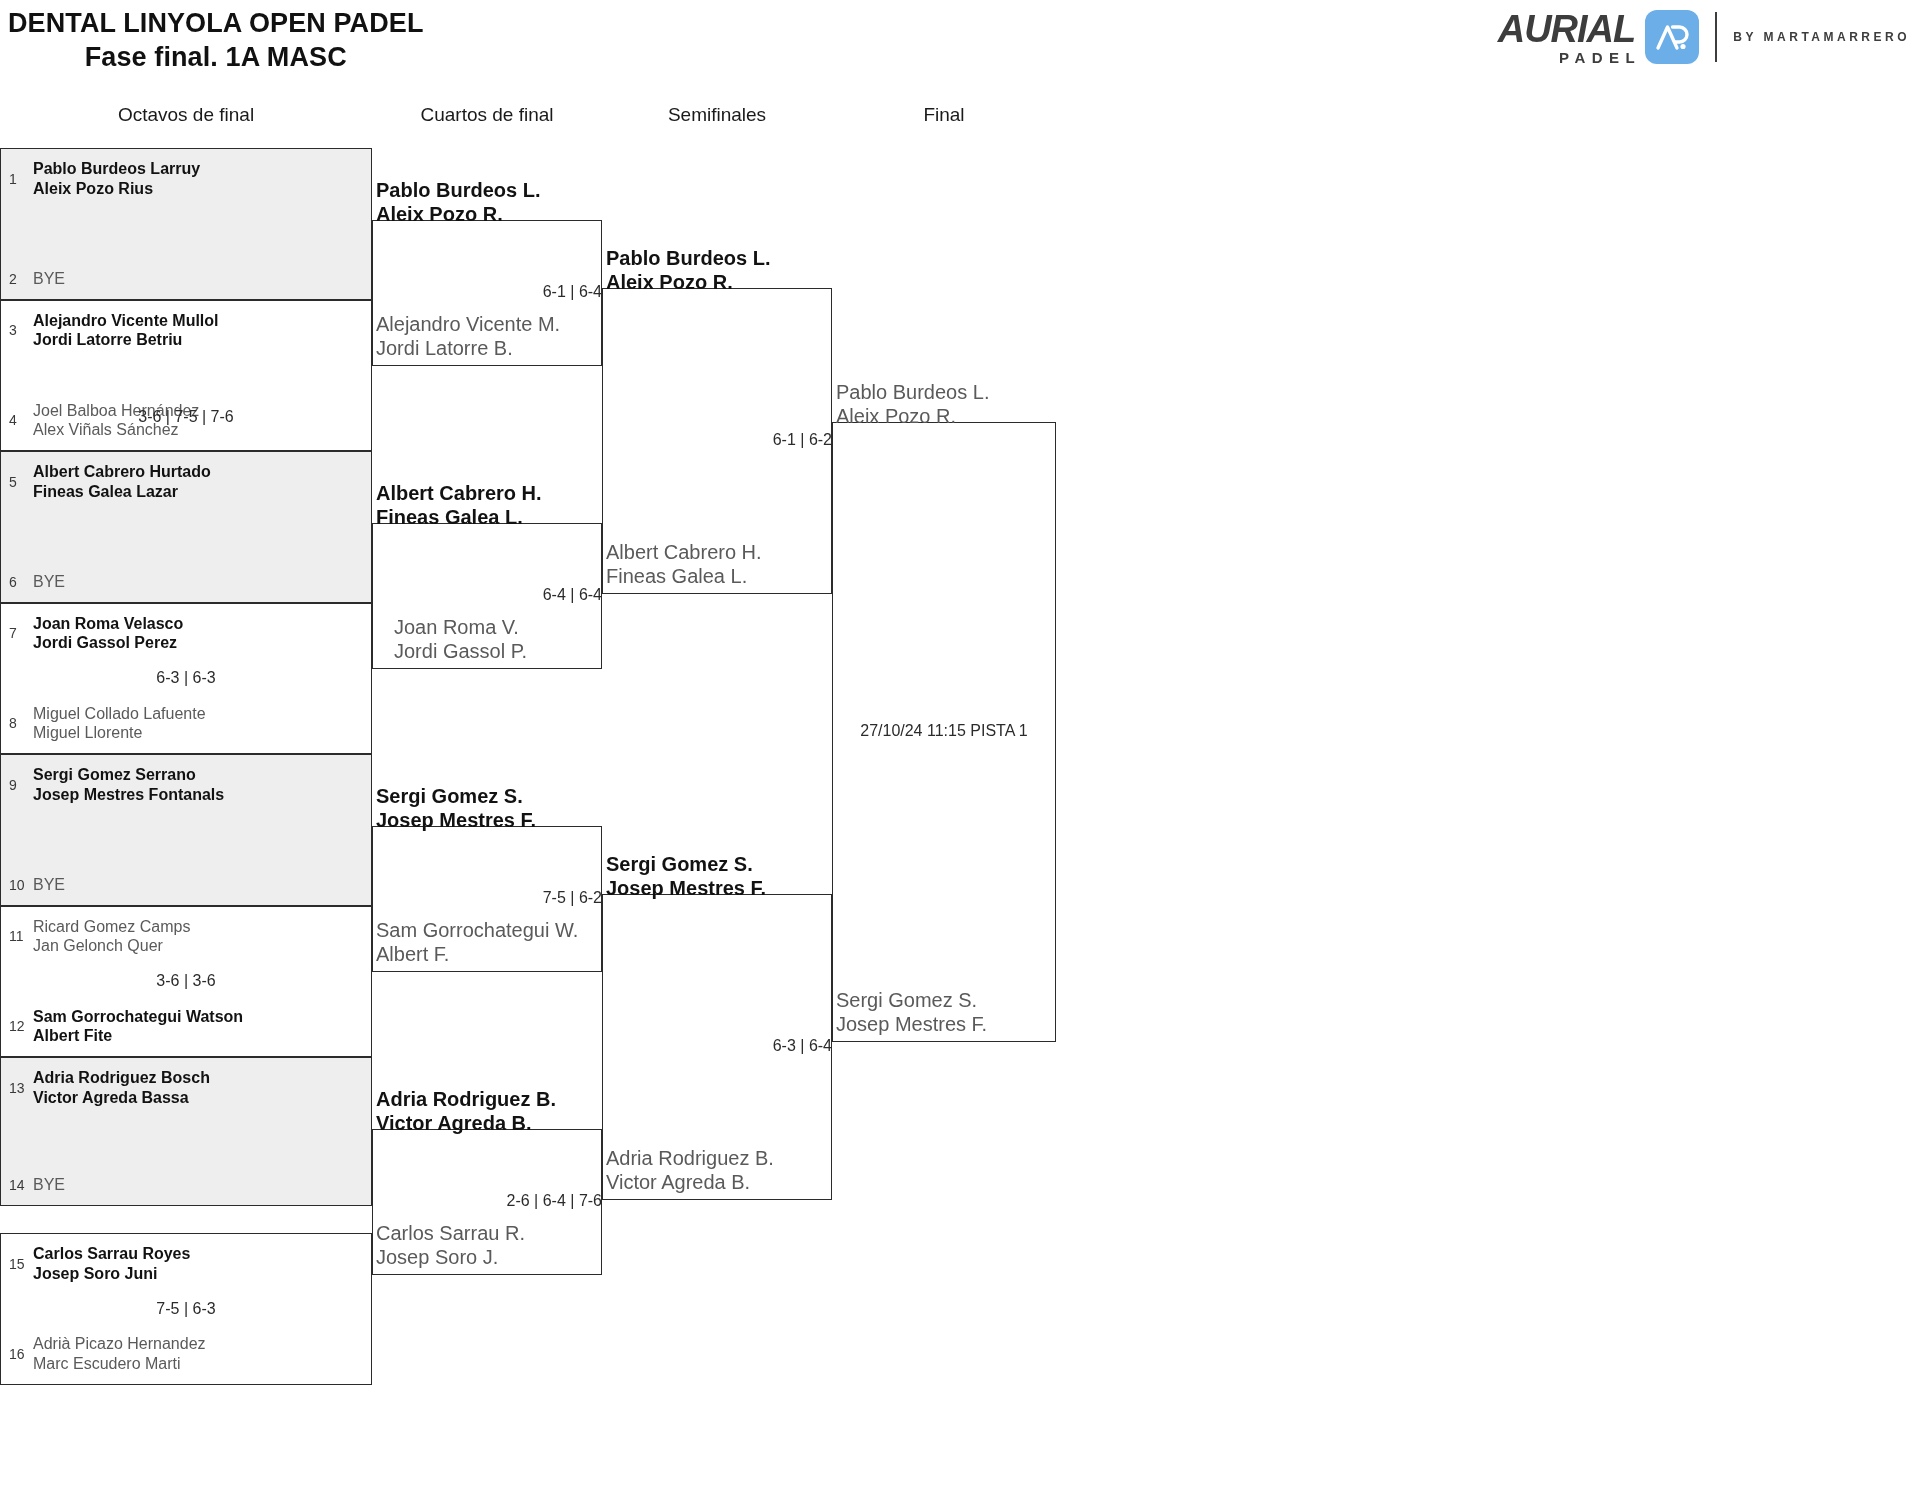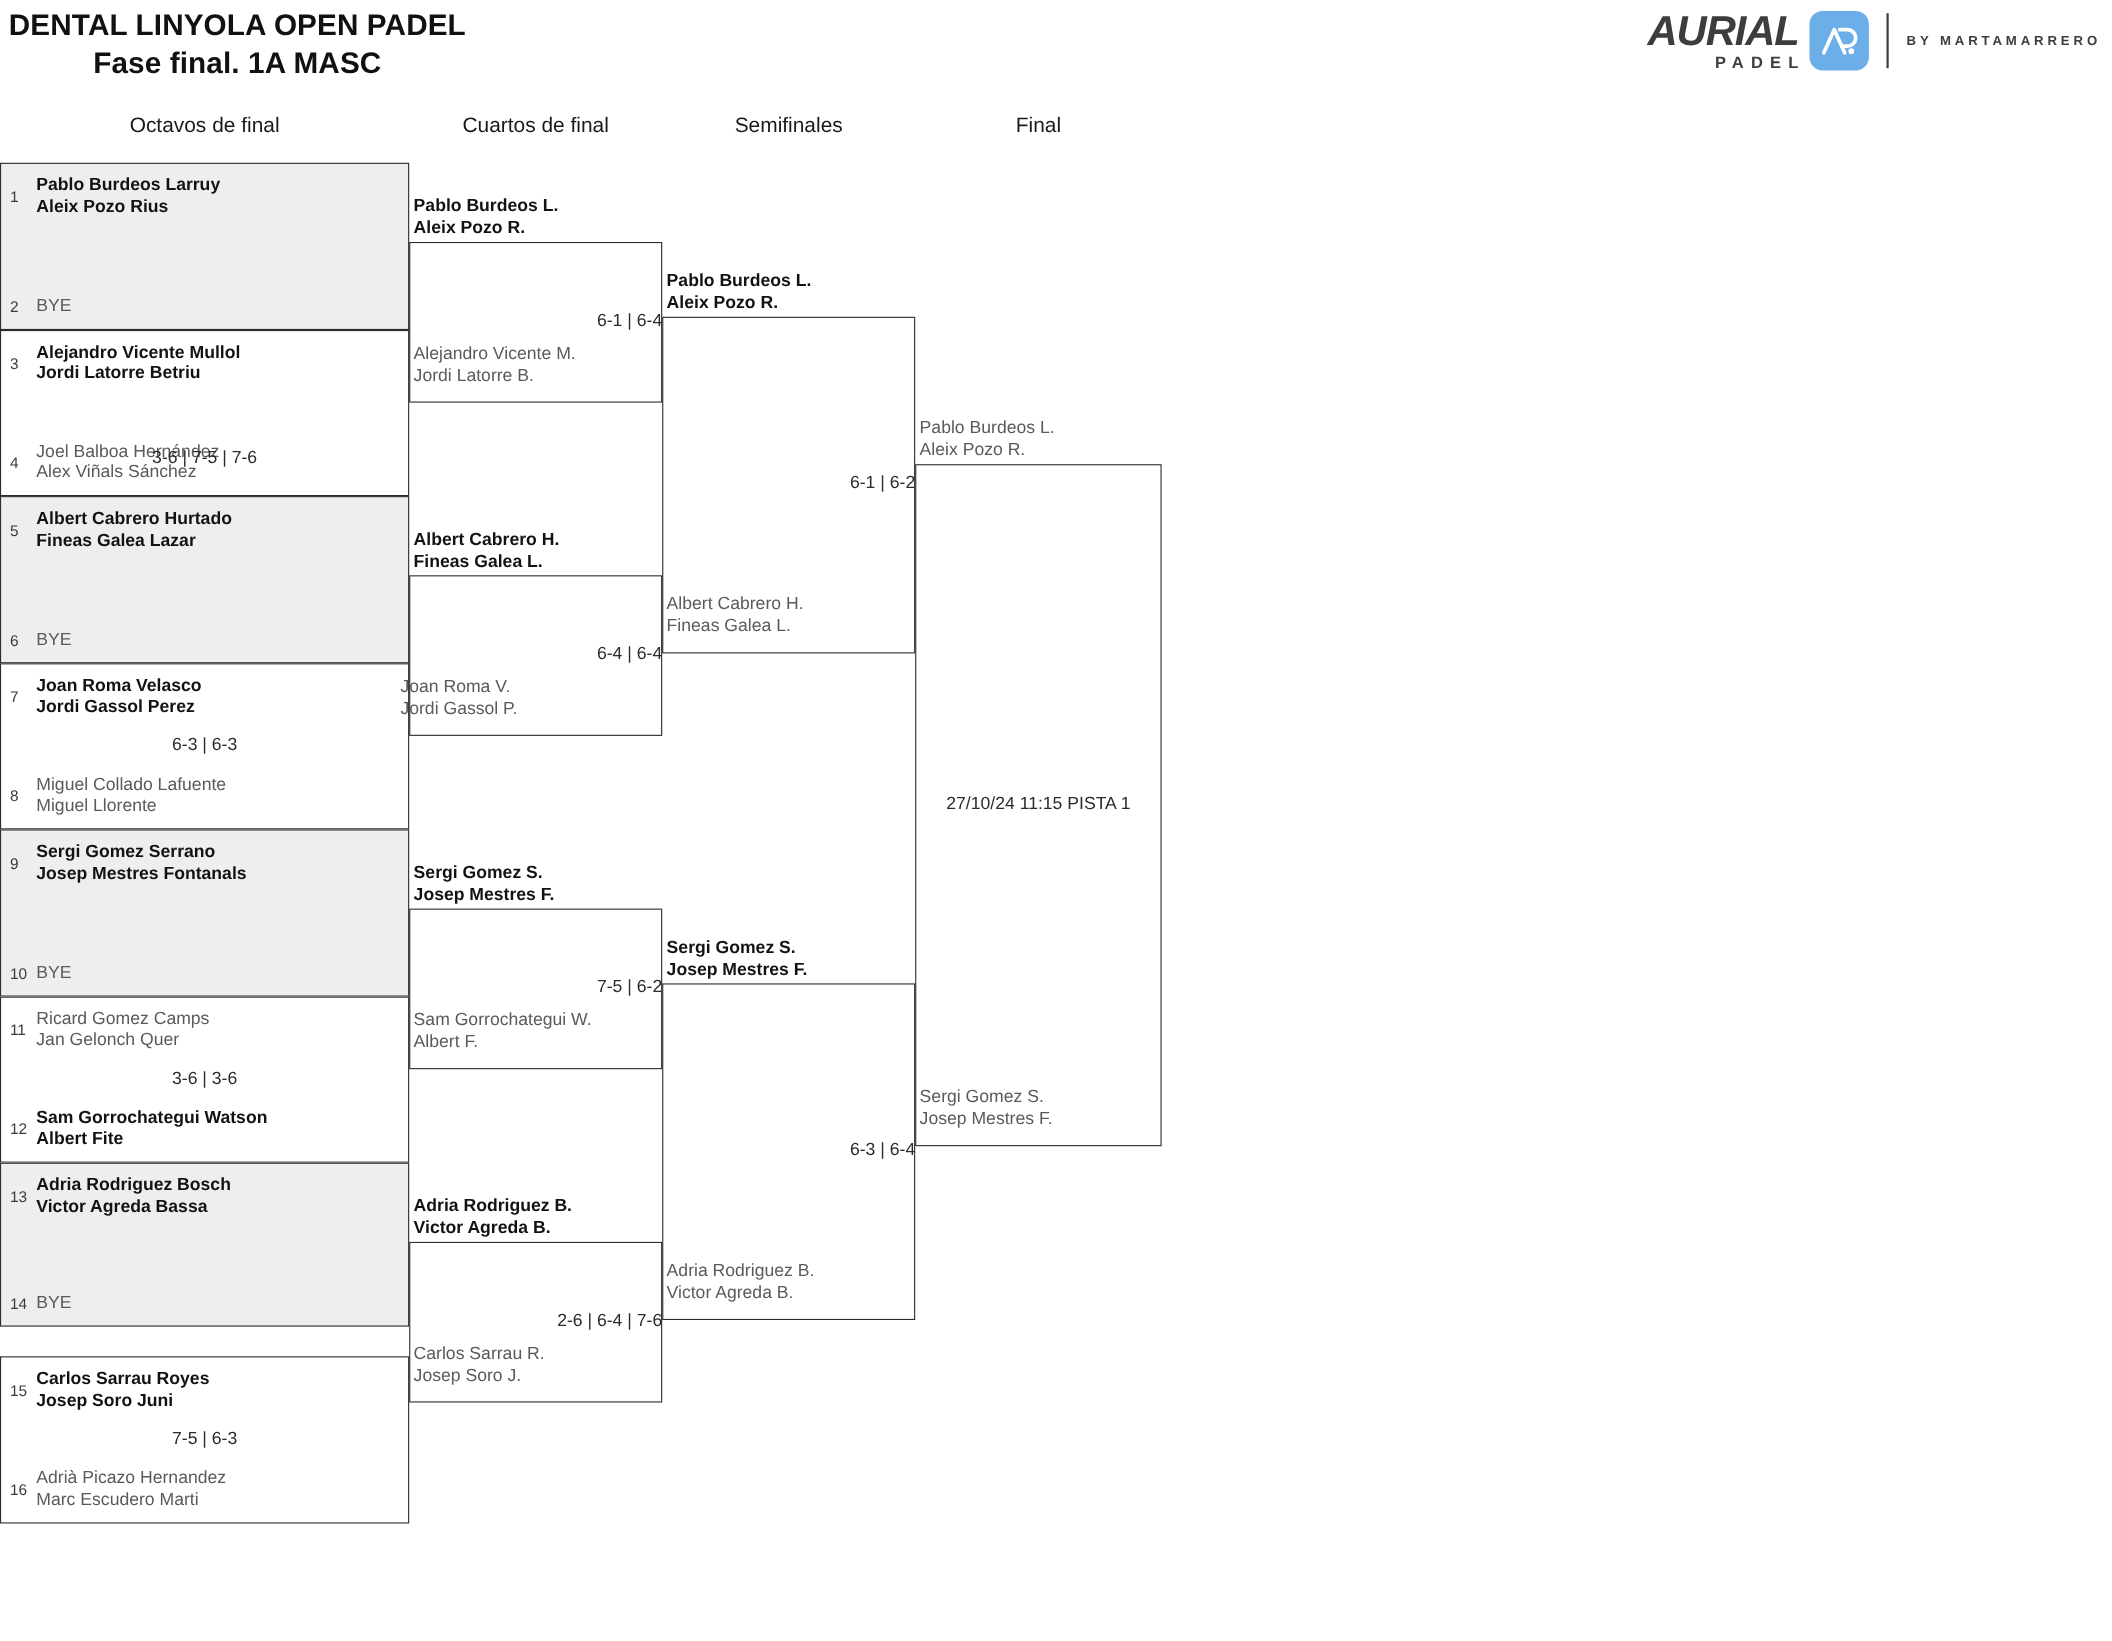--- a/index.html
+++ b/index.html
@@ -172,21 +172,21 @@
   .adv-score {
     position: absolute;
     left: 0;
     width: 100%;
     text-align: right;
     font-size: 16px;
     color: #2b2b2b;
   }
   .adv-names {
     position: absolute;
-    font-size: 16px;
+    font-size: 20px;
     line-height: 1.22;
     white-space: nowrap;
   }
   .adv-names.winner { font-weight: 700; color: #121212; }
   .adv-names.loser  { font-weight: 400; color: #5a5a5a; }
 
   .meta-text {
     position: absolute;
     font-size: 16px;
     color: #2b2b2b;
@@ -363,21 +363,21 @@
     <div class="team-names loser adv-names" style="position: absolute; left: 376px; top: 312px;">
       <div>Alejandro Vicente M.</div>
       <div>Jordi Latorre B.</div>
     </div>
     <div class="adv-score" style="position: absolute; left: 372px; width: 230px; top: 283px;">6-1 | 6-4</div>
     <div class="adv-box" style="left: 372px; top: 523px; width: 230px; height: 146px; border-top-width: 1px;"></div>
     <div class="team-names winner adv-names" style="position: absolute; left: 376px; top: 481px;">
       <div>Albert Cabrero H.</div>
       <div>Fineas Galea L.</div>
     </div>
-    <div class="team-names loser adv-names" style="position: absolute; left: 364px; top: 615px;">
+    <div class="team-names loser adv-names" style="position: absolute; left: 394px; top: 615px;">
       <div>Joan Roma V.</div>
       <div>Jordi Gassol P.</div>
     </div>
     <div class="adv-score" style="position: absolute; left: 372px; width: 230px; top: 586px;">6-4 | 6-4</div>
     <div class="adv-box" style="left: 372px; top: 826px; width: 230px; height: 146px; border-top-width: 1px;"></div>
     <div class="team-names winner adv-names" style="position: absolute; left: 376px; top: 784px;">
       <div>Sergi Gomez S.</div>
       <div>Josep Mestres F.</div>
     </div>
     <div class="team-names loser adv-names" style="position: absolute; left: 376px; top: 918px;">

